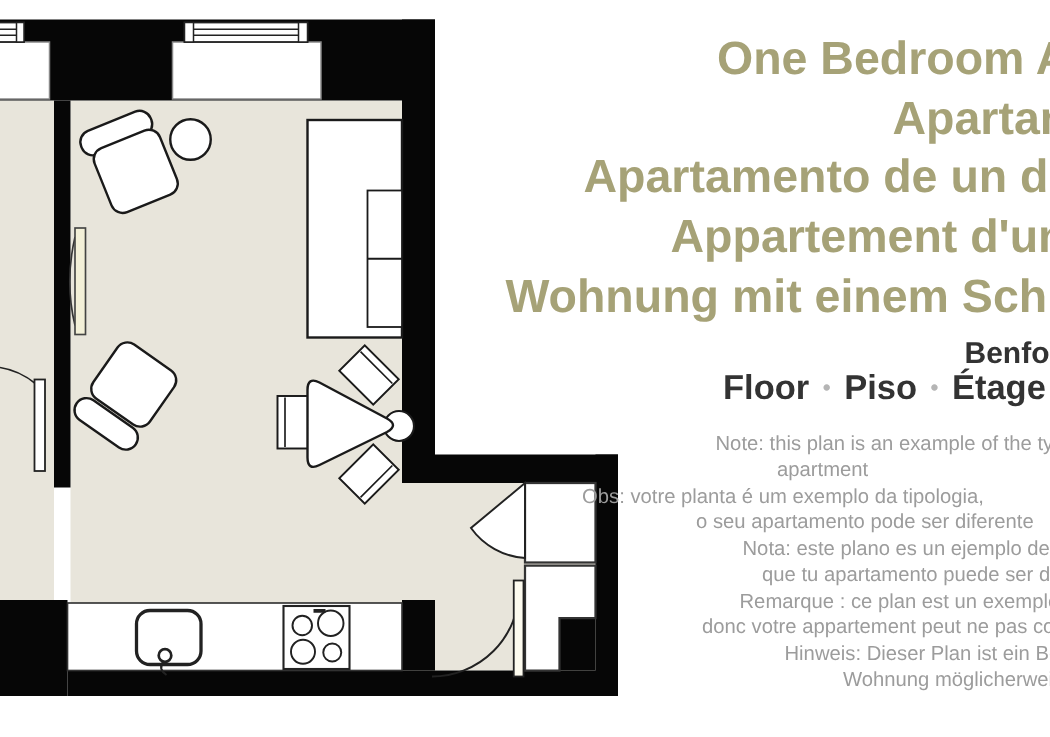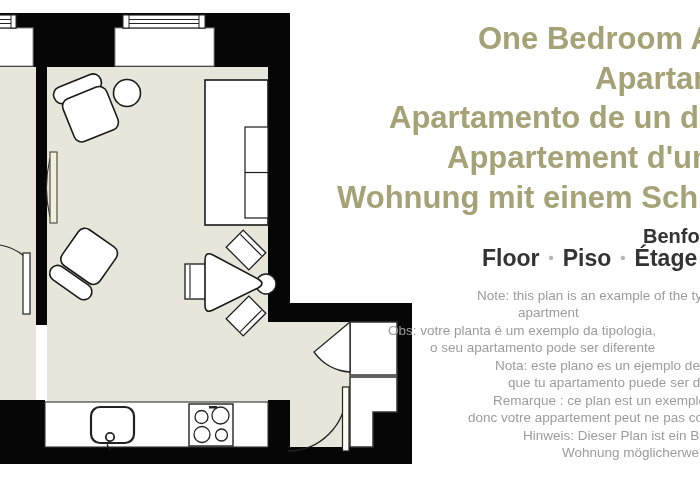--- a/index.html
+++ b/index.html
@@ -31,21 +31,21 @@
     color:#b5b5b5;font-size:15px;font-weight:bold;
     display:inline-block;margin:0 9px;transform:translateY(-3px);
   }
   .note{
     position:absolute;white-space:nowrap;
     font-size:13.5px;line-height:17px;color:#9c9c9c;font-weight:normal;
   }
   .n0{left:477px;top:287px;}
   .n1{left:518px;top:304px;}
   .n2{left:388px;top:322px;}
-  .n3{left:430px;top:339px;}
+  .n3{left:464px;top:339px;}
   .n4{left:495px;top:357px;}
   .n5{left:508px;top:374px;}
   .n6{left:493px;top:392px;}
   .n7{left:468px;top:409px;}
   .n8{left:523px;top:427px;}
   .n9{left:562px;top:444px;}
 </style>
 </head>
 <body>
 

